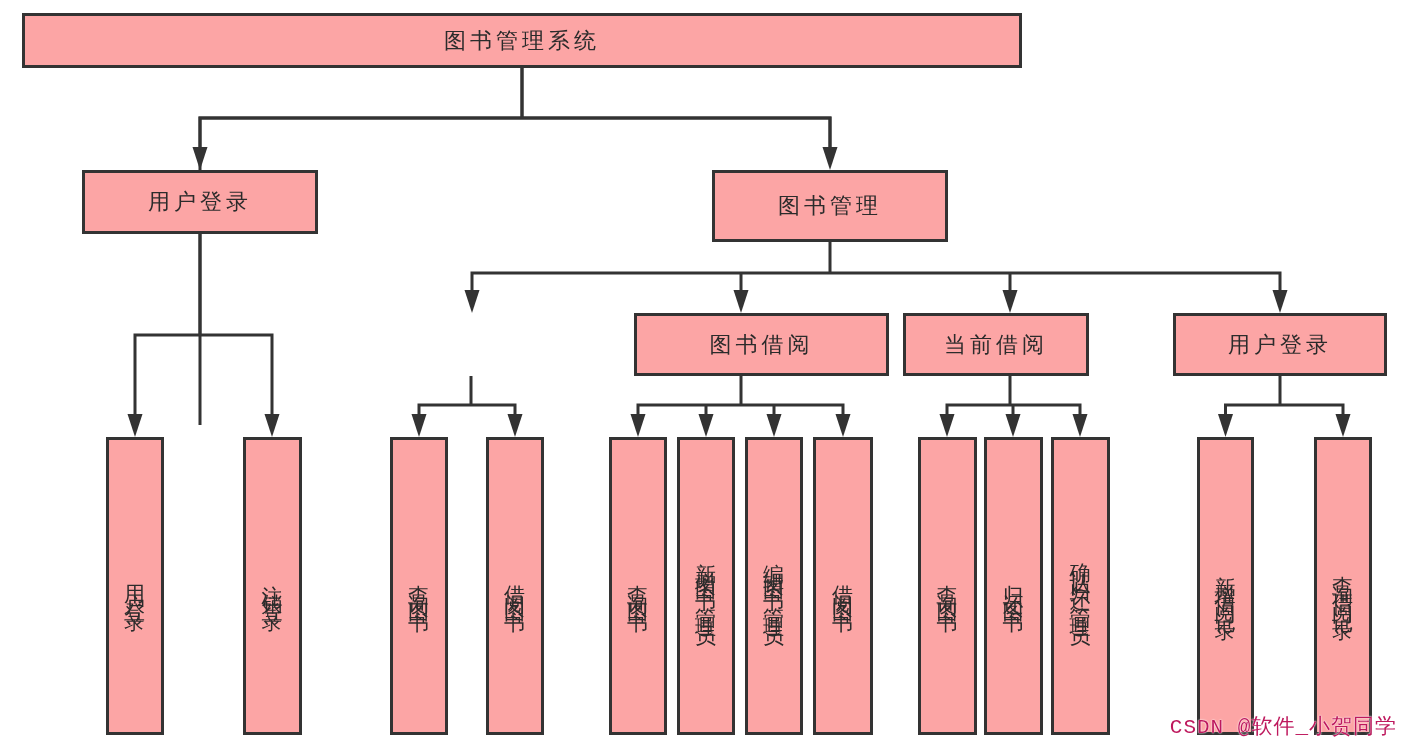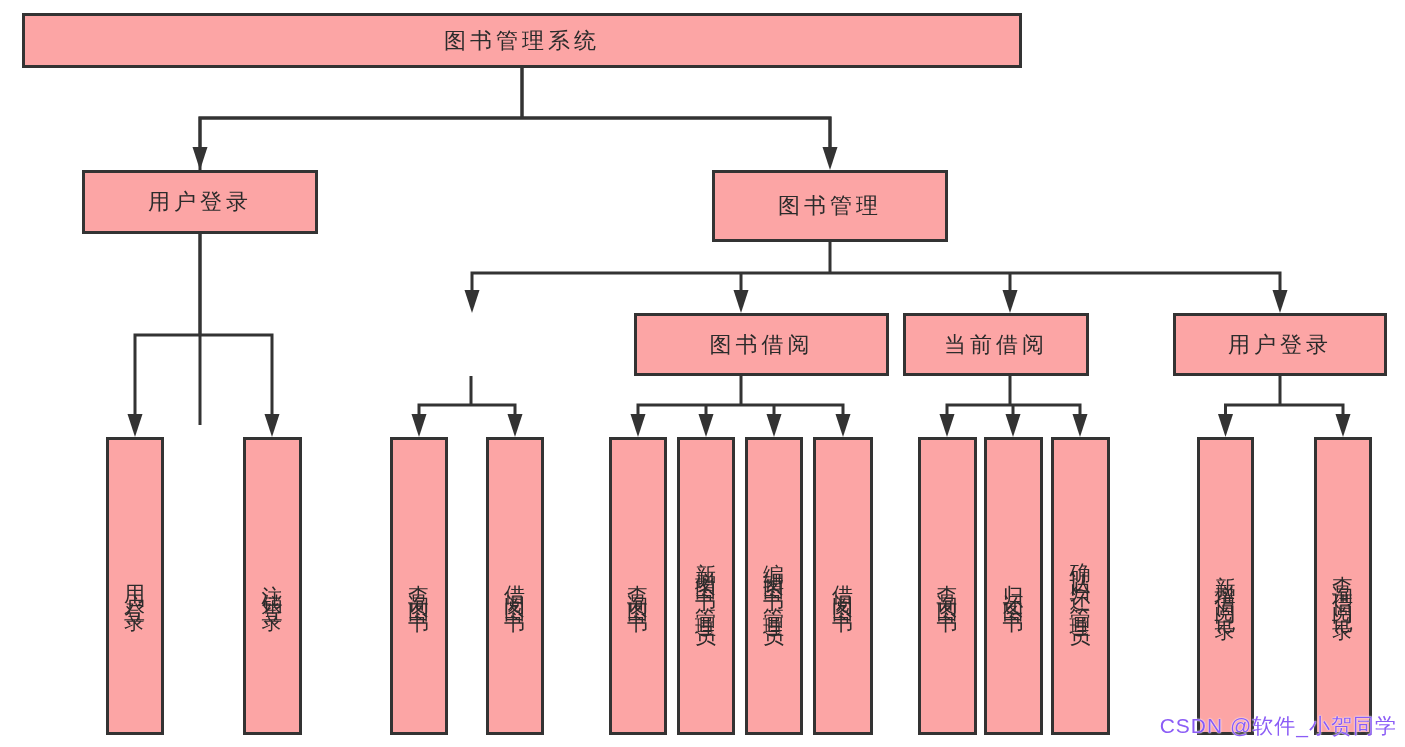--- a/index.html
+++ b/index.html
@@ -24,24 +24,25 @@
     writing-mode:vertical-rl;
     text-orientation:mixed;
     font-size:21px;
     letter-spacing:9px;
     line-height:1.1;
   }
   .watermark{
     position:absolute;
     right:8px;bottom:7px;
     font-size:21px;
-    color:#8b5cf6;
+    color:#be185d;
     letter-spacing:1px;
     text-shadow:0 0 2px #ffffff, 0 0 1px #ffffff;
     white-space:nowrap;
+    font-family:Liberation Mono, monospace;
   }
 </style>
 </head>
 <body>
 
 <div class="canvas">
 
   <svg class="wires" viewBox="0 0 1405 747" xmlns="http://www.w3.org/2000/svg">
     <g stroke="#333333" stroke-width="3" fill="none">
 

